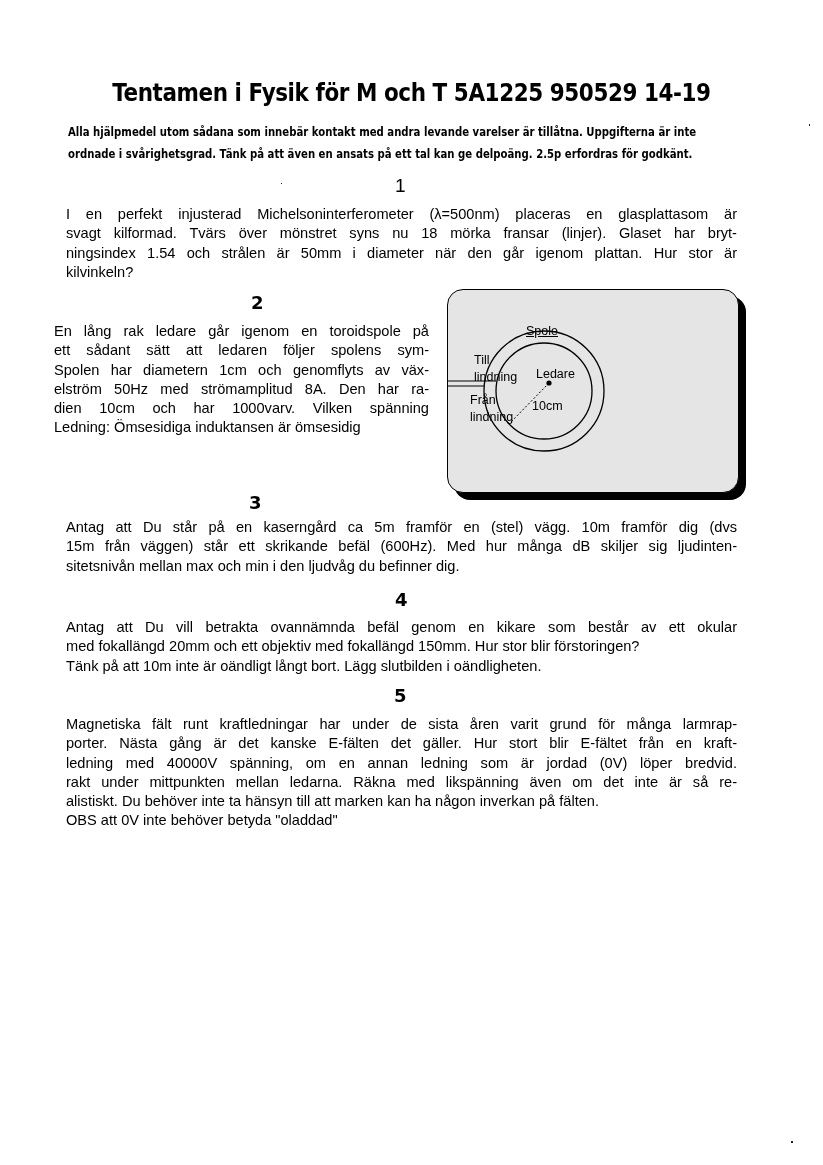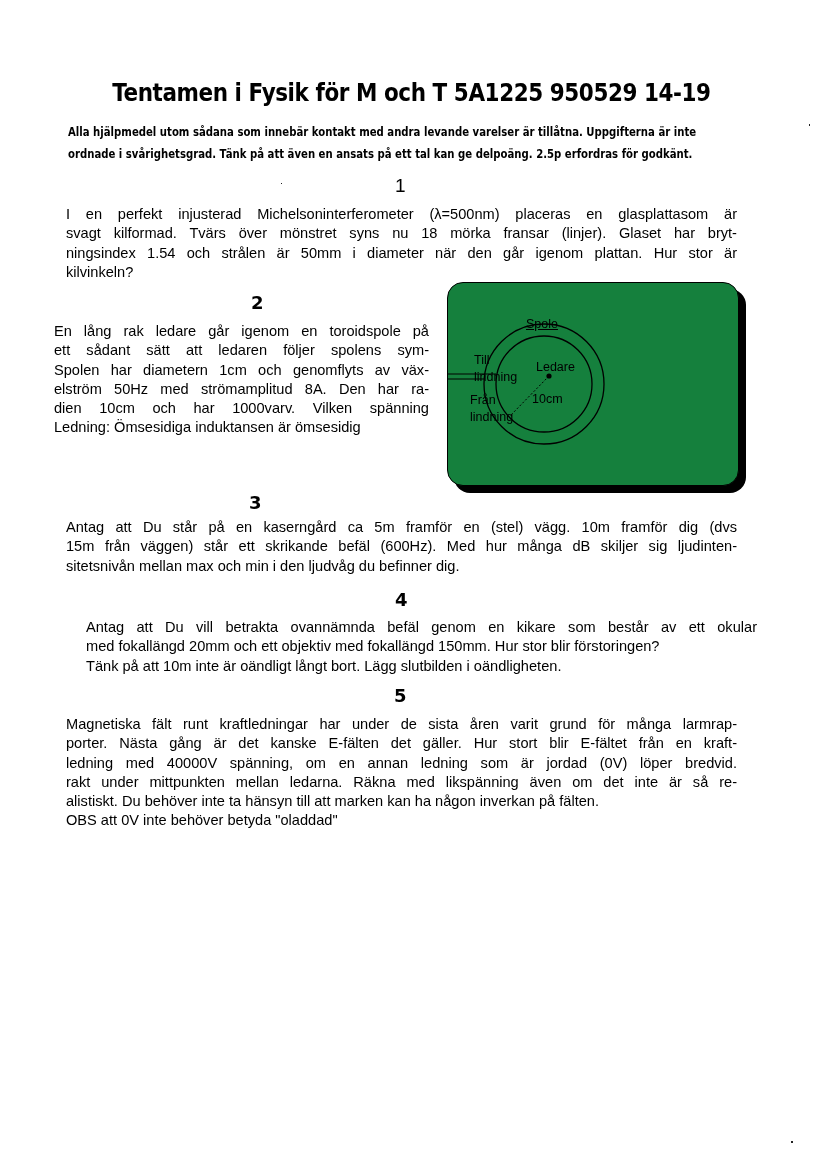--- a/index.html
+++ b/index.html
@@ -19,22 +19,22 @@
       position: absolute; font-family: "DejaVu Sans", sans-serif; font-weight: bold;
       font-size: 18px; line-height: 20px;
     }
     .body {
       position: absolute; font-family: Liberation Sans, sans-serif;
       font-size: 14.6px; line-height: 19.3px; text-align: justify;
     }
     .justify-line { display: block; text-align: justify; text-align-last: justify; }
     .plain-line { display: block; }
     .figure {
-      position: absolute; left: 447px; top: 282px; width: 290px; height: 202px;
-      border: 1.5px solid #000; border-radius: 16px; background: #15803d;
+      position: absolute; left: 447px; top: 289px; width: 290px; height: 202px;
+      border: 1.5px solid #000; border-radius: 16px; background: #e5e5e5;
       box-shadow: 7px 7px 0 0 #000;
     }
     .figure svg { position: absolute; left: 0; top: 0; }
     .fig-label {
       position: absolute; font-family: "Liberation Sans", sans-serif; font-size: 12.5px; line-height: 14px;
     }
     .speck { position: absolute; width: 2px; height: 2px; background: #222; }
   </style>
 </head>
 <body>
@@ -88,21 +88,21 @@
   <div class="fig-label" style="left:470px; top:410px;">lindning</div>
 
   <div class="qnum" style="left:249px; top:493px;">3</div>
   <div class="body" style="left:66px; top:518px; width:671px;">
     <span class="justify-line">Antag att Du står på en kaserngård ca 5m framför en (stel) vägg. 10m framför dig (dvs</span>
     <span class="justify-line">15m från väggen) står ett skrikande befäl (600Hz). Med hur många dB skiljer sig ljudinten-</span>
     <span class="plain-line">sitetsnivån mellan max och min i den ljudvåg du befinner dig.</span>
   </div>
 
   <div class="qnum" style="left:395px; top:590px;">4</div>
-  <div class="body" style="left:66px; top:618px; width:671px;margin-left:20px;">
+  <div class="body" style="left:66px; top:618px; width:671px;">
     <span class="justify-line">Antag att Du vill betrakta ovannämnda befäl genom en kikare som består av ett okular</span>
     <span class="plain-line">med fokallängd 20mm och ett objektiv med fokallängd 150mm. Hur stor blir förstoringen?</span>
     <span class="plain-line">Tänk på att 10m inte är oändligt långt bort. Lägg slutbilden i oändligheten.</span>
   </div>
 
   <div class="qnum" style="left:394px; top:686px;">5</div>
   <div class="body" style="left:66px; top:715px; width:671px;">
     <span class="justify-line">Magnetiska fält runt kraftledningar har under de sista åren varit grund för många larmrap-</span>
     <span class="justify-line">porter. Nästa gång är det kanske E-fälten det gäller. Hur stort blir E-fältet från en kraft-</span>
     <span class="justify-line">ledning med 40000V spänning, om en annan ledning som är jordad (0V) löper bredvid.</span>

